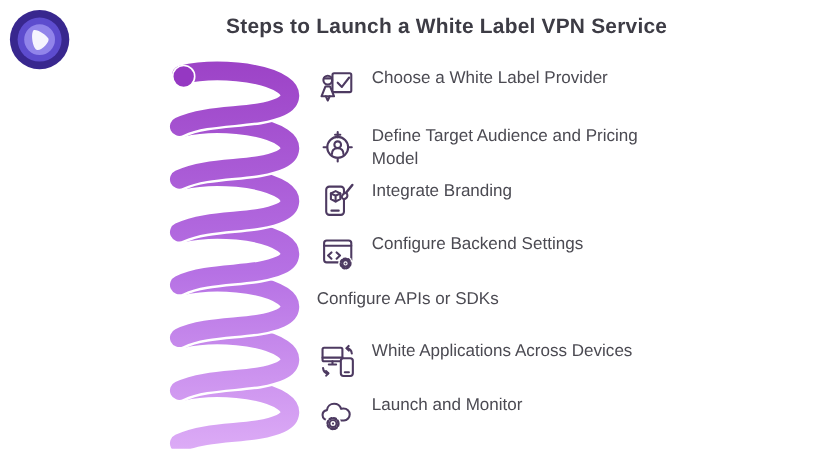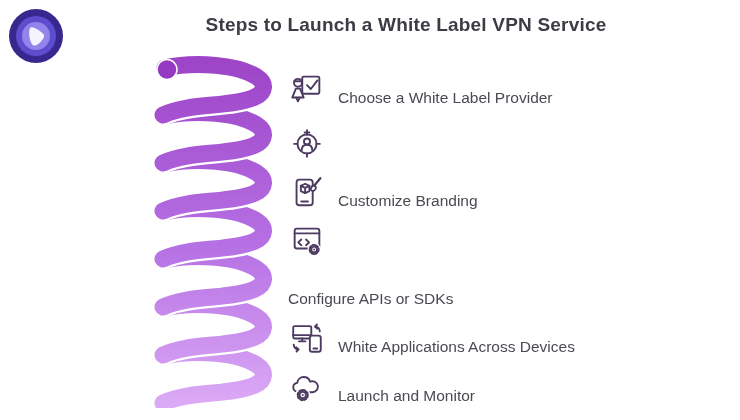--- a/index.html
+++ b/index.html
@@ -7,21 +7,21 @@
     position:relative;width:710px;height:420px;background:#ffffff;
     overflow:hidden;font-family:"Liberation Sans",sans-serif;padding-left:44px;
   }
   .logo{position:absolute;left:8px;top:8px;width:56px;height:56px;}
   .title{
     position:absolute;left:72px;top:14px;width:668px;text-align:center;
     font-size:19px;font-weight:700;color:#3d3c45;letter-spacing:.2px;
   }
   .spiral{position:absolute;left:147px;top:52px;width:134px;height:356px;}
   .step{
-    position:absolute;left:288px;display:flex;align-items:flex-end;
+    position:absolute;left:288px;display:flex;align-items:flex-start;
     height:48px;gap:12px;
   }
   .step .ic{flex:0 0 38px;width:38px;height:38px;}
   .step .lbl{
     font-size:15.5px;color:#4b4a52;line-height:21px;max-width:272px;
   }
   .s1{top:60px}.s2{top:113px}.s3{top:163px}.s4{top:211px}
   .s5{top:261px}.s6{top:309px}.s7{top:358px}
   svg{display:block}
 </style>
@@ -89,51 +89,53 @@
       <svg viewBox="0 0 40 40" width="38" height="38" fill="none" stroke="#4d3a61" stroke-width="2" stroke-linecap="round" stroke-linejoin="round">
         <circle cx="20" cy="22" r="10"></circle>
         <path d="M 20,7.5 V 12.5 M 17.5,10 H 22.5"></path>
         <path d="M 6.5,22 H 10"></path>
         <path d="M 30,22 H 33.5"></path>
         <path d="M 20,32 V 35.5"></path>
         <circle cx="20" cy="19.5" r="3.2"></circle>
         <path d="M 14.5,28.5 C 14.5,24.5 17,22.9 20,22.9 C 23,22.9 25.5,24.5 25.5,28.5"></path>
       </svg>
     </span>
+    <span class="lbl">Define Target Audience and Pricing Model</span>
   </div>
 
   <div class="step s3">
     <span class="ic">
       <svg viewBox="0 0 40 40" width="38" height="38" fill="none" stroke="#4d3a61" stroke-width="2" stroke-linecap="round" stroke-linejoin="round">
         <rect x="9" y="7" width="17" height="27" rx="3"></rect>
         <path d="M 14,30 H 21"></path>
         <path d="M 13.5,13.5 L 18,11.3 L 22.5,13.5 L 22.5,19 L 18,21.2 L 13.5,19 Z"></path>
         <path d="M 13.5,13.5 L 18,15.7 L 22.5,13.5 M 18,15.7 V 21.2"></path>
         <path d="M 34,5.5 L 28,12.8" stroke-width="2.4"></path>
         <path d="M 28,12.8 C 30,14.5 29.6,17.3 27.6,18.4 C 25.7,19.4 23.4,18.3 24,16.2 C 24.5,14.6 26,13.2 28,12.8 Z" fill="#fff"></path>
       </svg>
     </span>
-    <span class="lbl">Customize Branding</span>
+    <span class="lbl">Integrate Branding</span>
   </div>
 
   <div class="step s4">
     <span class="ic">
       <svg viewBox="0 0 40 40" width="38" height="38" fill="none" stroke="#4d3a61" stroke-width="2" stroke-linecap="round" stroke-linejoin="round">
         <rect x="7" y="8" width="26" height="21" rx="2.5"></rect>
         <path d="M 7,13 H 33"></path>
         <polyline points="14,19.5 10.8,22.5 14,25.5"></polyline>
         <polyline points="19,19.5 22.2,22.5 19,25.5"></polyline>
         <g>
           <circle cx="27.5" cy="30" r="7" fill="#fff" stroke="none"></circle>
           <circle cx="27.5" cy="30" r="4.6" stroke-dasharray="2 1.9" stroke-width="2.4"></circle>
           <circle cx="27.5" cy="30" r="2.9" stroke-width="1.8"></circle>
           <circle cx="27.5" cy="30" r="1" fill="#4d3a61" stroke="none"></circle>
         </g>
       </svg>
     </span>
+    <span class="lbl">Configure Backend Settings</span>
   </div>
 
   <div class="step s5">
     <span class="lbl">Configure APIs or SDKs</span>
   </div>
 
   <div class="step s6">
     <span class="ic">
       <svg viewBox="0 0 40 40" width="38" height="38" fill="none" stroke="#4d3a61" stroke-width="2" stroke-linecap="round" stroke-linejoin="round">
         <rect x="5.5" y="7.5" width="19" height="13" rx="1.5"></rect>

